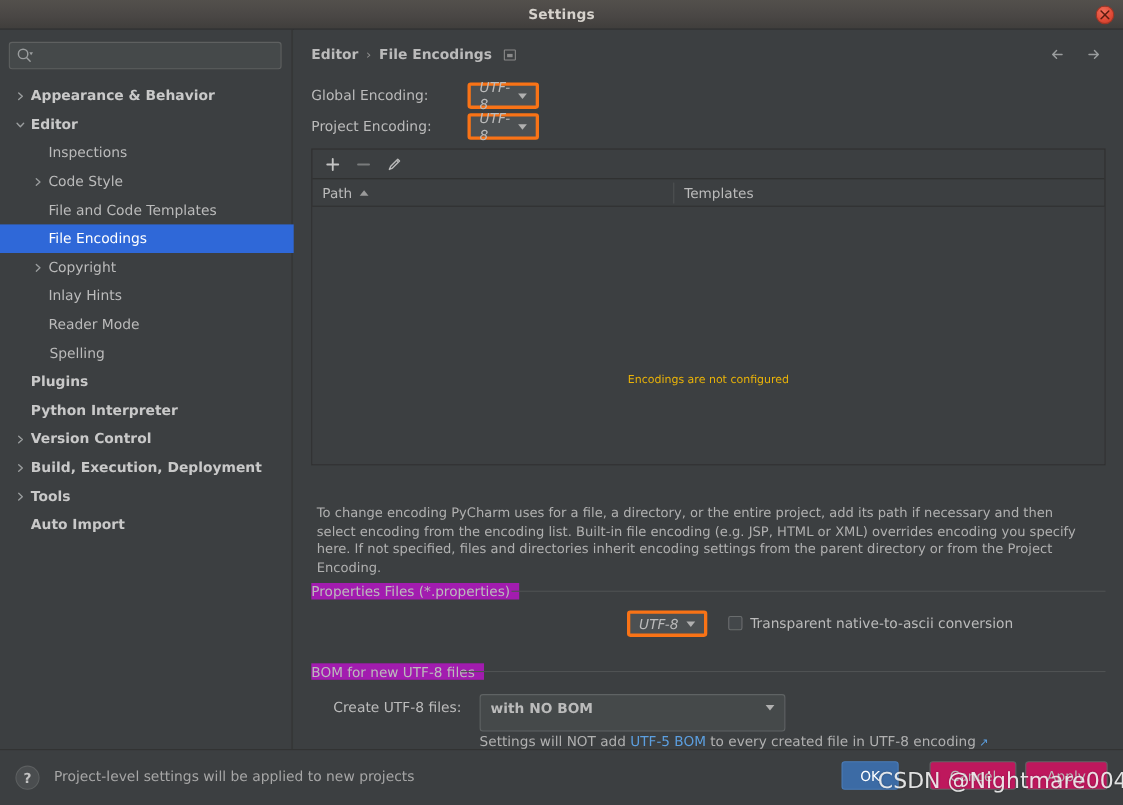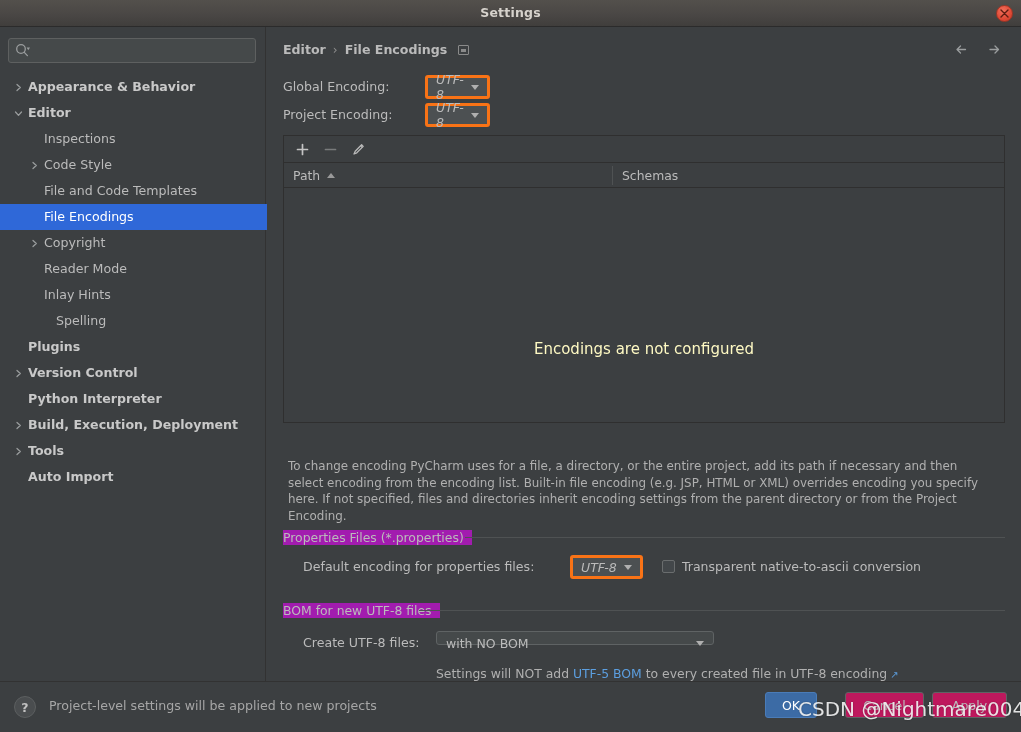--- a/index.html
+++ b/index.html
@@ -177,42 +177,43 @@
     border-left: 4px solid transparent;
     border-right: 4px solid transparent;
     border-bottom: 5px solid #9a9a9a;
   }
   .table-body {
     position: absolute; left: 0; top: 52px; width: 100%; bottom: 0;
     background: #3c3f41;
   }
   .empty-text {
     position: absolute; left: 0; right: 0; top: 152px;
-    text-align: center; font-size: 15px; color: #fef9c3;
+    text-align: center; font-size: 10px; color: #eab308;
   }
 
   .helptext {
     position: absolute; left: 21px; top: 431px; width: 700px;
     font-size: 11.9px; line-height: 16.5px; color: #b0b0b0;
   }
 
   
   .group-title {
     position: absolute;
     font-size: 12.4px; color: #bbbbbb; background: #a21caf;
     padding-right: 8px; white-space: nowrap;
   }
   .group-line {
     position: absolute; height: 1px; background: #4f5253;
   }
 
   .combo-wide {
-    position: absolute; height: 14px;
+    position: absolute; height: 34px;
     background: #45494a; border: 1px solid #5f6364; border-radius: 3px;
     cursor: pointer;
+    font-weight: bold;
   }
   .combo-wide .cw-text {
     position: absolute; left: 9px; top: 0; line-height: 23px;
     font-size: 12.5px; color: #bbbbbb;
   }
   .combo-wide .caret { position: absolute; right: 9px; top: 9px; }
 
   .checkbox {
     position: absolute;
     width: 13px; height: 13px;
@@ -333,46 +334,46 @@
         <div class="tree-row">
           <span class="tree-arrow" style="left: 28px;">
             <svg width="9" height="9" viewBox="0 0 9 9">
               <path d="M3 1.5 L6.3 4.5 L3 7.5" stroke="#9a9d9e" stroke-width="1.25" fill="none" stroke-linecap="round" stroke-linejoin="round"></path>
             </svg>
           </span>
           <span class="tree-label" style="left: 44px;">Copyright</span>
           <span class="tree-cfg"></span>
         </div>
         <div class="tree-row">
+          <span class="tree-label" style="left: 44px;">Inlay Hints</span>
+          <span class="tree-cfg"></span>
+        </div>
+        <div class="tree-row">
           <span class="tree-label" style="left: 44px;">Reader Mode</span>
           <span class="tree-cfg"></span>
         </div>
         <div class="tree-row">
-          <span class="tree-label" style="left: 44px;">Inlay Hints</span>
-          <span class="tree-cfg"></span>
-        </div>
-        <div class="tree-row">
-          <span class="tree-label" style="left: 56px;">Spelling</span>
+          <span class="tree-label" style="left: 45px;">Spelling</span>
           <span class="tree-cfg"></span>
         </div>
         <div class="tree-row bold">
           <span class="tree-label" style="left: 28px;">Plugins</span>
           <span class="tree-cfg"></span>
         </div>
         <div class="tree-row bold">
+          <span class="tree-label" style="left: 28px;">Python Interpreter</span>
+          <span class="tree-cfg"></span>
+        </div>
+        <div class="tree-row bold">
           <span class="tree-arrow" style="left: 12px;">
             <svg width="9" height="9" viewBox="0 0 9 9">
               <path d="M3 1.5 L6.3 4.5 L3 7.5" stroke="#9a9d9e" stroke-width="1.25" fill="none" stroke-linecap="round" stroke-linejoin="round"></path>
             </svg>
           </span>
           <span class="tree-label" style="left: 28px;">Version Control</span>
-          <span class="tree-cfg"></span>
-        </div>
-        <div class="tree-row bold">
-          <span class="tree-label" style="left: 28px;">Python Interpreter</span>
           <span class="tree-cfg"></span>
         </div>
         <div class="tree-row bold">
           <span class="tree-arrow" style="left: 12px;">
             <svg width="9" height="9" viewBox="0 0 9 9">
               <path d="M3 1.5 L6.3 4.5 L3 7.5" stroke="#9a9d9e" stroke-width="1.25" fill="none" stroke-linecap="round" stroke-linejoin="round"></path>
             </svg>
           </span>
           <span class="tree-label" style="left: 28px;">Build, Execution, Deployment</span>
           <span class="tree-cfg"></span>
@@ -444,34 +445,33 @@
             <path d="M9.6 3.8 L11.2 5.4" stroke="#b9b9b9" stroke-width="1.2"></path>
           </svg>
         </div>
       </div>
 
       <div class="table-header">
         <div class="th" style="left:0;">
           <span>Path</span><span class="sort-asc"></span>
         </div>
         <div class="th-divider" style="left:328px;"></div>
-        <div class="th" style="left:329px;">Schemas</div>
+        <div class="th" style="left:329px;">Templates</div>
       </div>
 
       <div class="table-body">
         <div class="empty-text">Encodings are not configured</div>
       </div>
     </div>
 
     <div class="helptext">To change encoding PyCharm uses for a file, a directory, or the entire project, add its path if necessary and then select encoding from the encoding list. Built-in file encoding (e.g. JSP, HTML or XML) overrides encoding you specify here. If not specified, files and directories inherit encoding settings from the parent directory or from the Project Encoding.</div>
 
     <div class="group-title" style="left:16px; top:503px;">Properties Files (*.properties)</div>
     <div class="group-line" style="left:198px; top:510px; width:540px;"></div>
 
-    <div class="enc-label" style="position:absolute; left:36px; top:528px;">Default encoding for properties files:</div>
     <div class="combo-sm" style="left:303px; top:528px;">
       <span class="combo-text">UTF-8</span>
       <span class="caret"></span>
     </div>
     <div class="checkbox" style="left:395px; top:533px;"></div>
     <div class="chk-label" style="left:415px; top:532px;">Transparent native-to-ascii conversion</div>
 
     <div class="group-title" style="left:16px; top:576px;">BOM for new UTF-8 files</div>
     <div class="group-line" style="left:152px; top:583px; width:586px;"></div>
 

